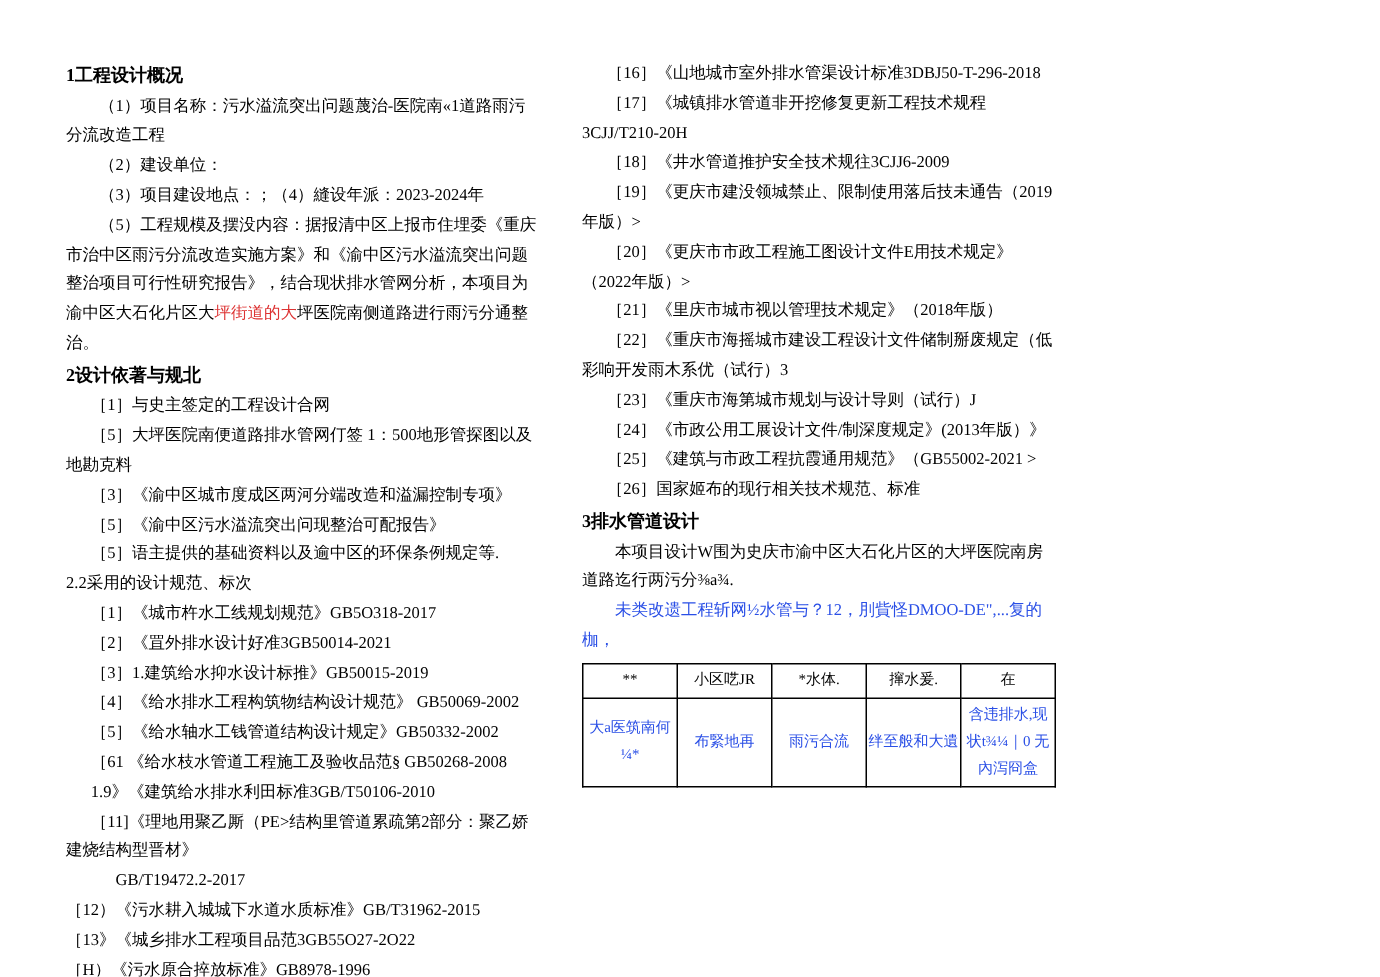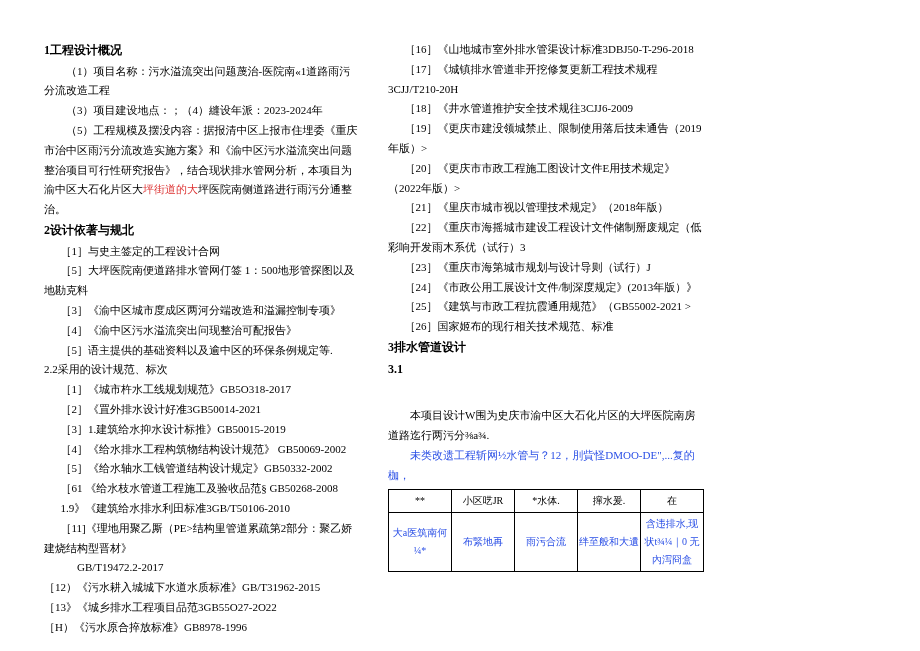--- a/index.html
+++ b/index.html
@@ -15,27 +15,28 @@
 td{border:1px solid #000;text-align:center;padding:2px 1px;font-size:10px;word-break:break-all}
 table tr:nth-child(2) td{color:#2a4fe6}
 </style>
 </head>
 <body>
 
 <div class="page">
  <div class="col">
   <p class="h line">1工程设计概况</p>
   <p class="line ind">（1）项目名称：污水溢流突出问题蔑治-医院南«1道路雨污分流改造工程</p>
+  <p class="line ind">（2）建设单位：</p>
   <p class="line ind">（3）项目建设地点：；（4）縫设年派：2023-2024年</p>
   <p class="line ind"><span>（5）工程规模及摆没内容：据报清中区上报市住埋委《重庆市治中区雨污分流改造实施方案》和《渝中区污水溢流突出问题整治项目可行性研究报告》，结合现状排水管网分析，本项目为渝中区大石化片区大</span><span class="red">坪街道的大</span><span>坪医院南侧道路进行雨污分通整治。</span></p>
   <p class="h line">2设计依著与规北</p>
   <p class="line ind2">［1］与史主签定的工程设计合网</p>
   <p class="line ind2">［5］大坪医院南便道路排水管网仃签 1：500地形管探图以及地勘克料</p>
   <p class="line ind2">［3］《渝中区城市度成区两河分端改造和溢漏控制专项》</p>
-  <p class="line ind2">［4］《渝中区污水溢流突出问现整治可配报告》</p>
+  <p class="line ind2">［5］《渝中区污水溢流突出问现整治可配报告》</p>
   <p class="line ind2">［5］语主提供的基础资料以及逾中区的环保条例规定等.</p>
   <p class="line">2.2采用的设计规范、标次</p>
   <p class="line ind2">［1］《城市杵水工线规划规范》GB5O318-2017</p>
   <p class="line ind2">［2］《罝外排水设计好准3GB50014-2021</p>
   <p class="line ind2">［3］1.建筑给水抑水设计标推》GB50015-2019</p>
   <p class="line ind2">［4］《给水排水工程构筑物结构设计规范》        GB50069-2002</p>
   <p class="line ind2">［5］《给水轴水工钱管道结构设计规定》GB50332-2002</p>
   <p class="line ind2">［61 《给水枝水管道工程施工及验收品范§     GB50268-2008</p>
   <p class="line ind2">1.9》《建筑给水排水利田标准3GB/T50106-2010</p>
   <p class="line ind2">［11]《理地用聚乙厮（PE&gt;结构里管道累疏第2部分：聚乙娇建烧结构型晋材》</p>
@@ -51,22 +52,21 @@
   <p class="line ind2">［18］《井水管道推护安全技术规往3CJJ6-2009</p>
   <p class="line ind2">［19］《更庆市建没领城禁止、限制使用落后技未通告（2019年版）&gt;</p>
   <p class="line ind2">［20］《更庆市市政工程施工图设计文件E用技术规定》（2022年版）&gt;</p>
   <p class="line ind2">［21］《里庆市城市视以管理技术规定》（2018年版）</p>
   <p class="line ind2">［22］《重庆市海摇城市建设工程设计文件储制掰废规定（低彩响开发雨木系优（试行）3</p>
   <p class="line ind2">［23］《重庆市海第城市规划与设计导则（试行）J</p>
   <p class="line ind2">［24］《市政公用工展设计文件/制深度规定》(2013年版）》</p>
   <p class="line ind2">［25］《建筑与市政工程抗霞通用规范》（GB55002-2021 &gt;</p>
   <p class="line ind2">［26］国家姬布的现行相关技术规范、标准</p>
   <p class="h line">3排水管道设计</p>
-  <p class="h line">3.1</p>
-  <p class="line ind" style="margin-top:26px">本项目设计W围为史庆市渝中区大石化片区的大坪医院南房道路迄行两污分⅜a¾.</p>
+  <p class="line ind" style="margin-top:0">本项目设计W围为史庆市渝中区大石化片区的大坪医院南房道路迄行两污分⅜a¾.</p>
   <p class="line ind blue">未类改遗工程斩网½水管与？12，刖貲怪DMOO-DE",...复的枷，</p>
   <table>
    <tbody>
           <tr>
     <td>**</td>
     <td>小区呓JR</td>
     <td>*水体.</td>
     <td>撺水爰.</td>
     <td>在</td>
    </tr>

